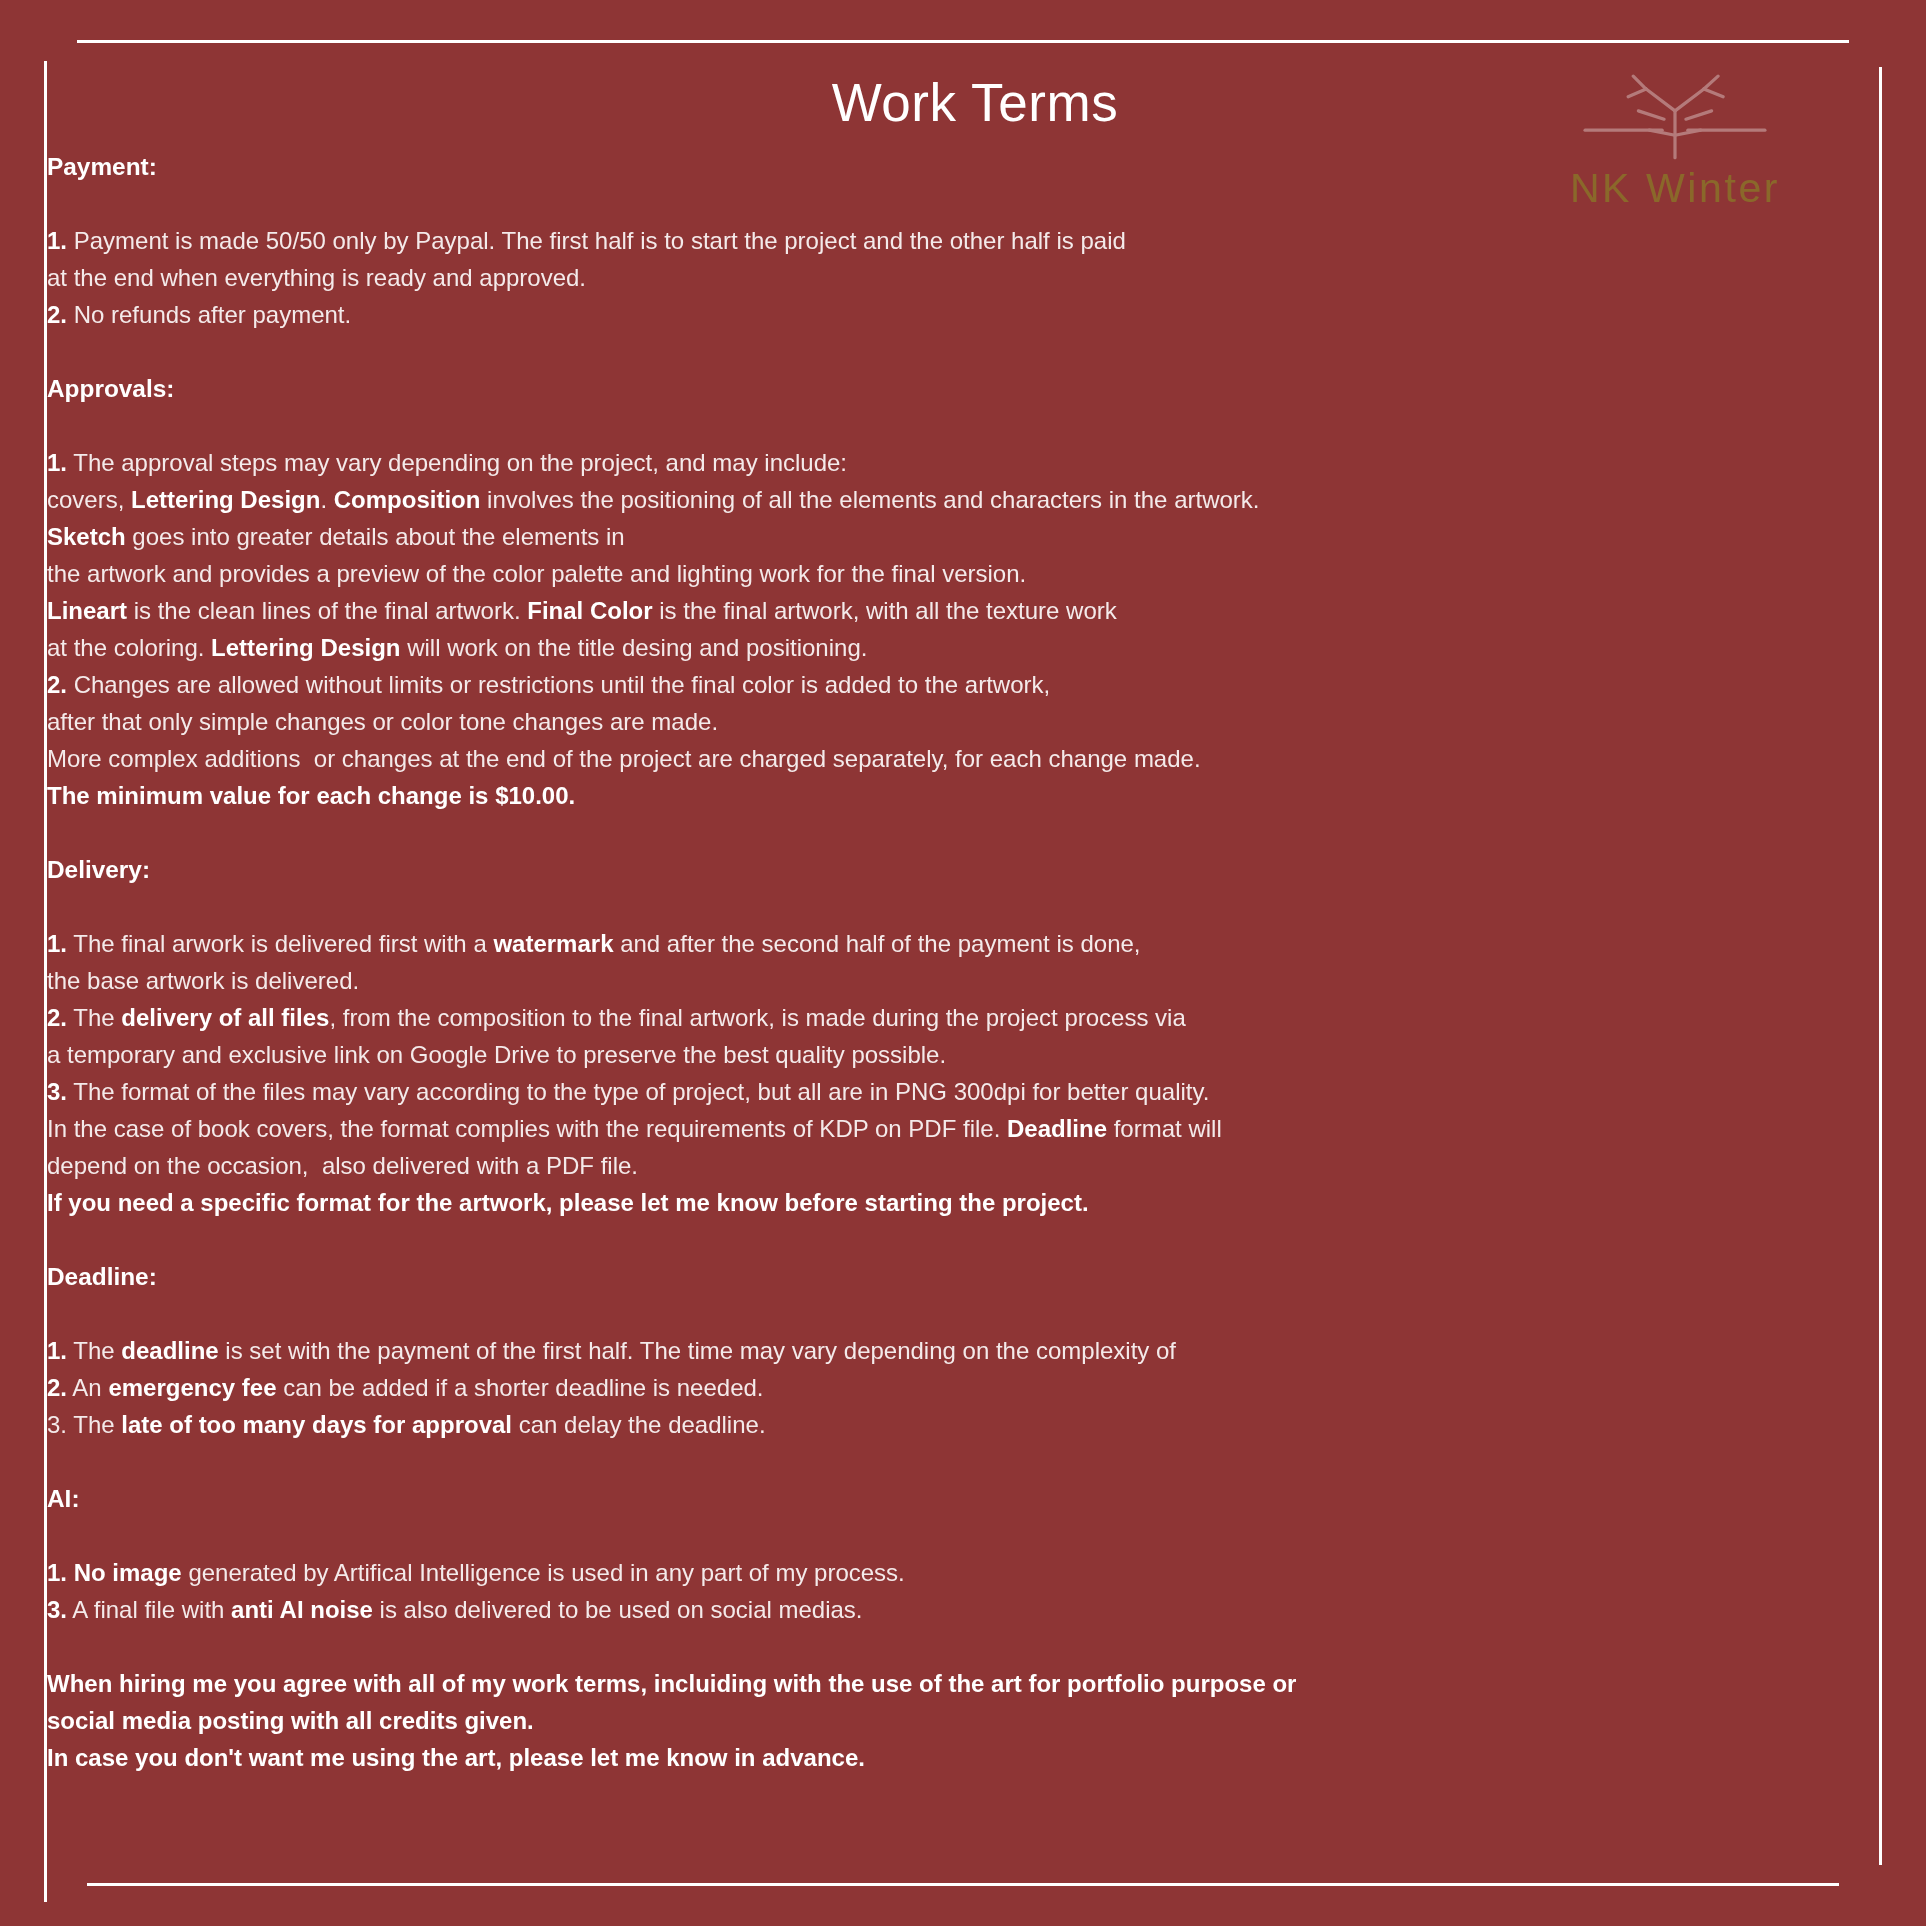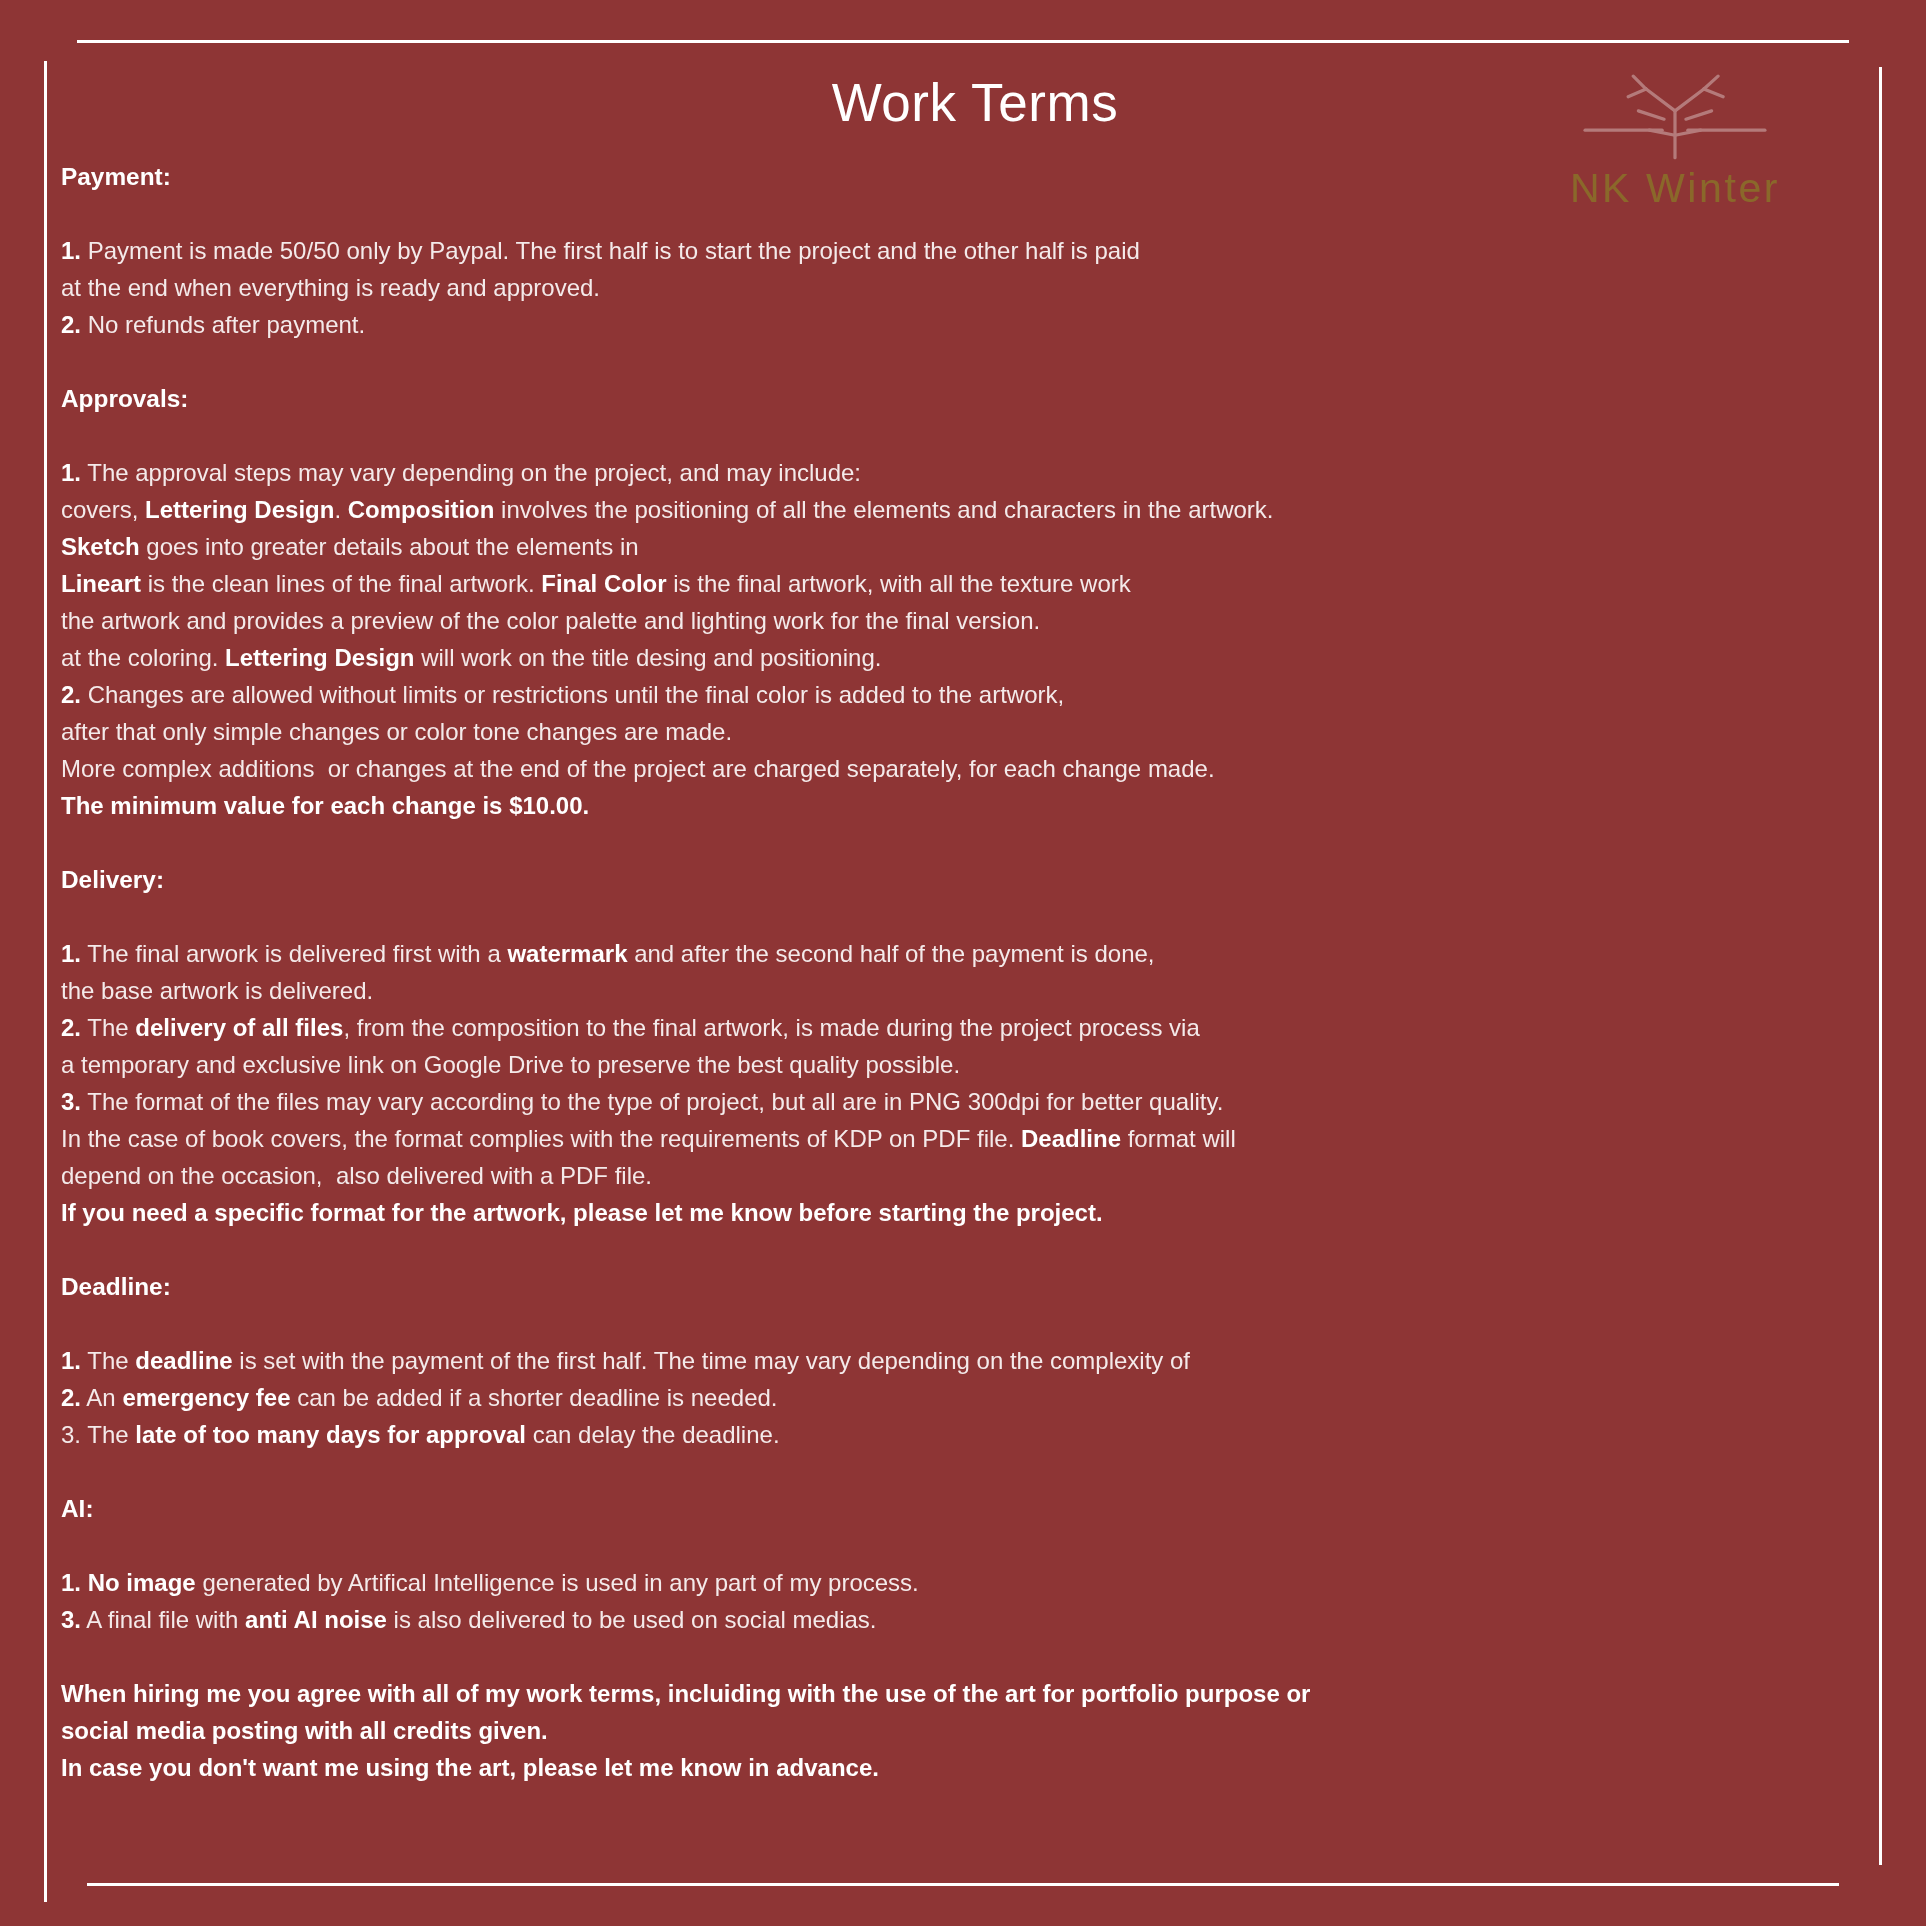--- a/index.html
+++ b/index.html
@@ -81,27 +81,26 @@
   }
   .logo .brand {
     font-size: 41px;
     letter-spacing: 2.6px;
     color: #84cc16;
     margin-top: 3.9px;
   }
 
   .content {
     position: absolute;
-    left: 61px;
+    left: 47px;
     top: 148px;
     width: 1792px;
     font-size: 24px;
     line-height: 37px;
     color: #f4eaea;
-    margin-top: 10px;
   }
 
   .section-head {
     font-weight: bold;
     color: #ffffff;
     font-size: 24.4px;
     margin: 0;
   }
   .blank {
     height: 37px;
@@ -155,22 +154,22 @@
       <div class="blank"></div>
       <p class="line"><b>1.</b><span> Payment is made 50/50 only by Paypal. The first half is to start the project and the other half is paid</span></p>
       <p class="line"><span>at the end when everything is ready and approved.</span></p>
       <p class="line"><b>2.</b><span> No refunds after payment.</span></p>
       <div class="blank"></div>
       <p class="line section-head">Approvals:</p>
       <div class="blank"></div>
       <p class="line"><b>1.</b><span> The approval steps may vary depending on the project, and may include:</span></p>
       <p class="line"><span>covers, </span><b>Lettering Design</b><span>. </span><b>Composition</b><span> involves the positioning of all the elements and characters in the artwork.</span></p>
       <p class="line"><b>Sketch</b><span> goes into greater details about the elements in</span></p>
+      <p class="line"><span>the artwork and provides a preview of the color palette and lighting work for the final version.</span></p>
       <p class="line"><b>Lineart</b><span> is the clean lines of the final artwork. </span><b>Final Color</b><span> is the final artwork, with all the texture work</span></p>
-      <p class="line"><span>the artwork and provides a preview of the color palette and lighting work for the final version.</span></p>
       <p class="line"><span>at the coloring. </span><b>Lettering Design</b><span> will work on the title desing and positioning.</span></p>
       <p class="line"><b>2.</b><span> Changes are allowed without limits or restrictions until the final color is added to the artwork,</span></p>
       <p class="line"><span>after that only simple changes or color tone changes are made.</span></p>
       <p class="line"><span>More complex additions  or changes at the end of the project are charged separately, for each change made.</span></p>
       <p class="line"><b>The minimum value for each change is $10.00.</b></p>
       <div class="blank"></div>
       <p class="line section-head">Delivery:</p>
       <div class="blank"></div>
       <p class="line"><b>1.</b><span> The final arwork is delivered first with a </span><b>watermark</b><span> and after the second half of the payment is done,</span></p>
       <p class="line"><span>the base artwork is delivered.</span></p>

